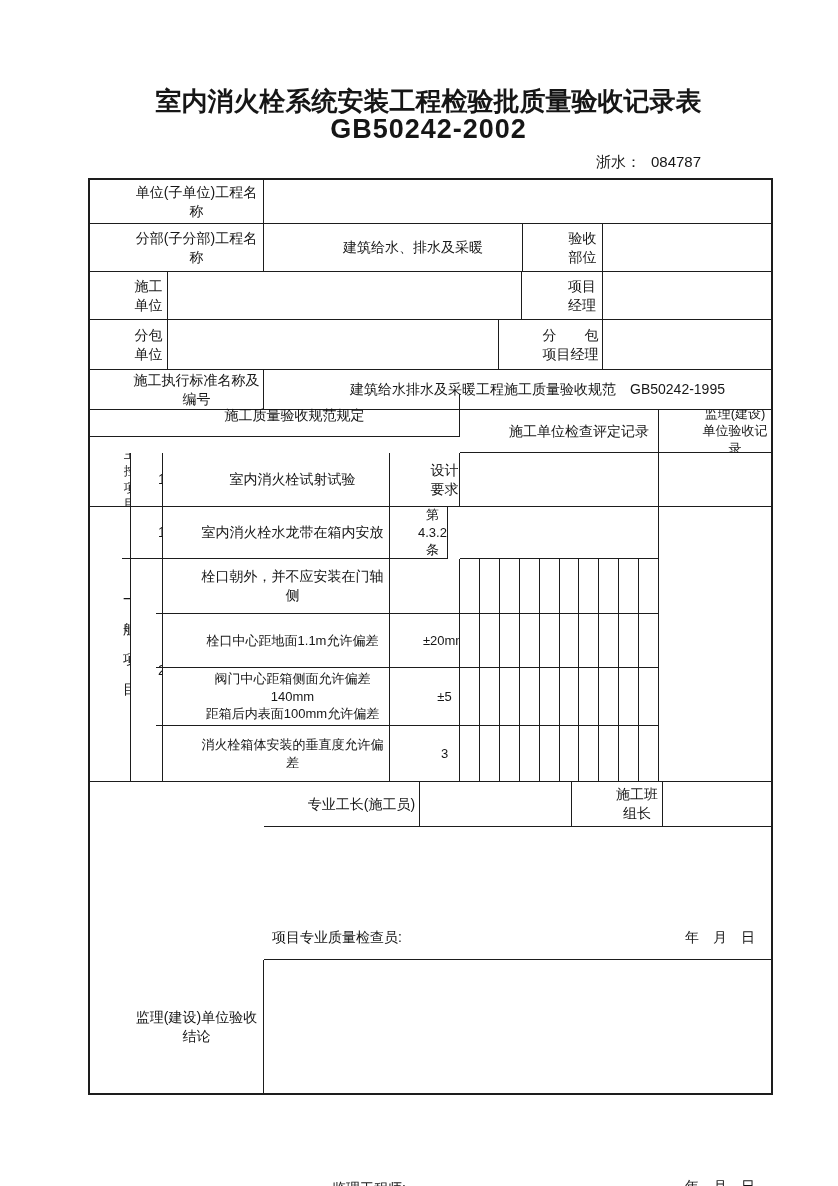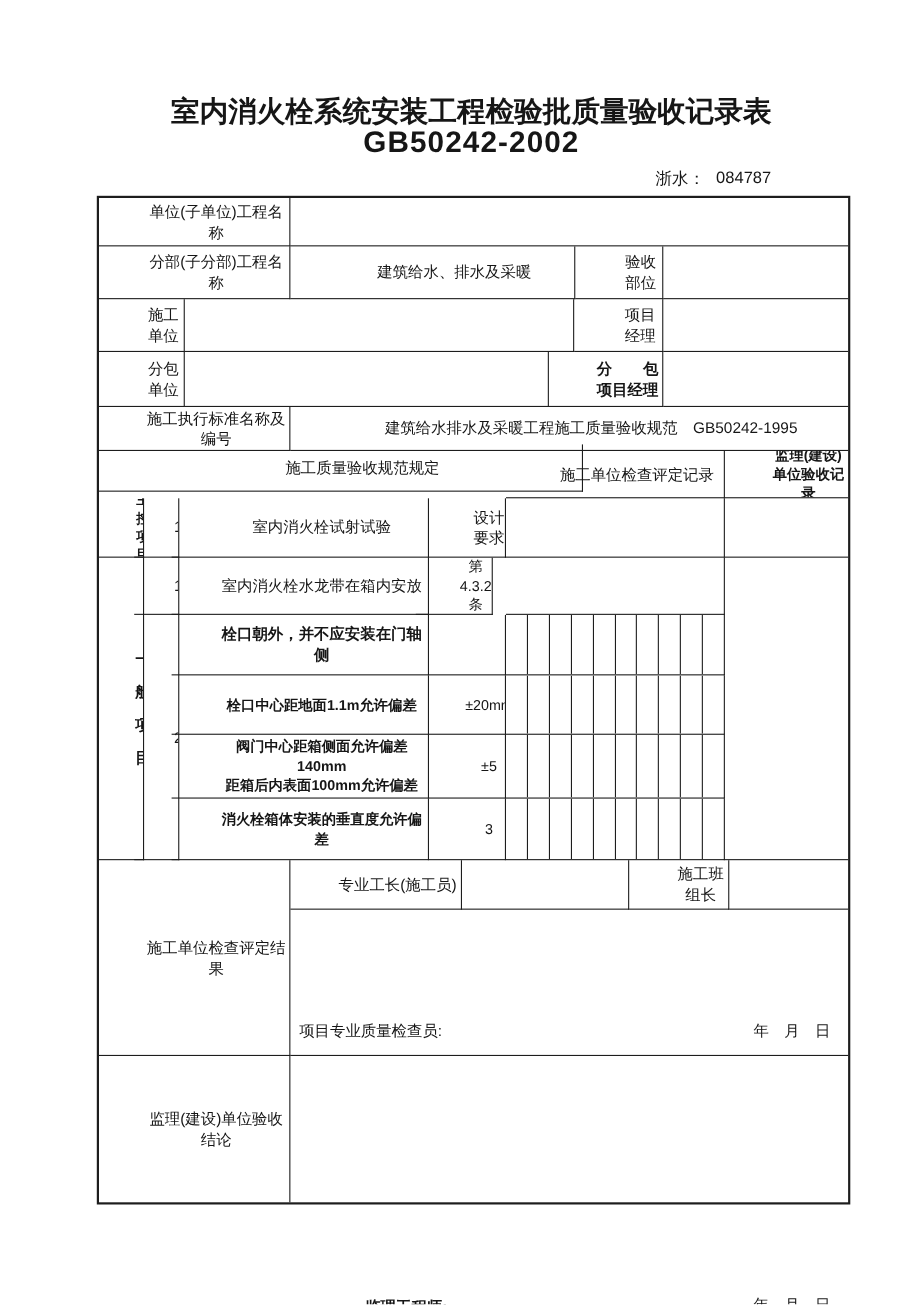--- a/index.html
+++ b/index.html
@@ -17,21 +17,21 @@
        border:2px solid #1d1d1d;box-sizing:content-box;}
 
   .c{position:absolute;box-sizing:border-box;
      border-right:1.6px solid #1d1d1d;border-bottom:1.6px solid #1d1d1d;
      display:flex;align-items:center;justify-content:center;
      font-size:14px;text-align:center;line-height:1.35;overflow:hidden;padding-left:40px;}
   .nr{border-right:none;}
   .nb{border-bottom:none;}
   .f13{font-size:13px;}
   .f12{font-size:12.5px;}
-  [data-bind-lines]{white-space:pre-line;font-weight:bold;}
+  [data-bind-lines]{white-space:pre-line;}
   .vlabel{line-height:30px;font-size:14px;}
   .rel{position:relative;}
 
   .grid{display:flex;align-items:stretch;justify-content:stretch;padding:0;}
   .grid .gc{flex:1;border-right:1.4px solid #1d1d1d;}
   .grid .gc:last-child{border-right:none;}
 
   .anchor-bl{position:absolute;left:8px;bottom:12px;font-size:14px;text-align:left;}
   .anchor-br{position:absolute;right:16px;bottom:12px;font-size:14px;text-align:right;}
   .sup-sign{position:absolute;left:10px;bottom:8px;font-size:14px;text-align:left;
@@ -67,21 +67,21 @@
 
     <div class="c" style="left:0;top:140px;width:78px;height:50px;" data-bind="info.subcontract_unit.label">分包单位</div>
     <div class="c" style="left:78px;top:140px;width:331px;height:50px;" data-bind="info.subcontract_unit.value"></div>
     <div class="c" style="left:409px;top:140px;width:104px;height:50px;" data-bind-lines="info.subcontract_manager.label_lines">分　　包
 项目经理</div>
     <div class="c nr" style="left:513px;top:140px;width:168px;height:50px;" data-bind="info.subcontract_manager.value"></div>
 
     <div class="c" style="left:0;top:190px;width:174px;height:40px;" data-bind="info.standard.label">施工执行标准名称及编号</div>
     <div class="c nr" style="left:174px;top:190px;width:507px;height:40px;" data-bind="info.standard.value">建筑给水排水及采暖工程施工质量验收规范　GB50242-1995</div>
 
-    <div class="c" style="left:0;top:224px;width:440px;height:43px;" data-bind="inspection.headers.spec">施工质量验收规范规定</div>
+    <div class="c" style="left:0;top:214px;width:370px;height:43px;" data-bind="inspection.headers.spec">施工质量验收规范规定</div>
     <div class="c" style="left:370px;top:230px;width:199px;height:43px;" data-bind="inspection.headers.check">施工单位检查评定记录</div>
     <div class="c nr f13" style="left:569px;top:230px;width:112px;height:43px;" data-bind-lines="inspection.headers.supervision_lines">监理(建设)
 单位验收记录</div>
 
     <div class="c f12" style="left:0;top:273px;width:32px;height:54px;" data-bind-lines="inspection.master_section.label_lines">主控
 项目</div>
     <div class="c" style="left:32px;top:273px;width:34px;height:54px;" data-bind="inspection.master_section.row.no">1</div>
     <div class="c" style="left:66px;top:273px;width:234px;height:54px;" data-bind="inspection.master_section.row.item">室内消火栓试射试验</div>
     <div class="c" style="left:300px;top:273px;width:70px;height:54px;" data-bind="inspection.master_section.row.requirement">设计要求</div>
     <div class="c" style="left:370px;top:273px;width:199px;height:54px;"></div>
@@ -154,21 +154,20 @@
         <div class="gc"></div>
         <div class="gc"></div>
         <div class="gc"></div>
         <div class="gc"></div>
         <div class="gc"></div>
         <div class="gc"></div>
         <div class="gc"></div>
         <div class="gc"></div>
       </div>
 
-    <div class="c" style="left:0;top:602px;width:174px;height:178px;" data-bind="footer.check_result.label">施工单位检查评定结果</div>
     <div class="c" style="left:174px;top:602px;width:156px;height:45px;" data-bind="footer.check_result.foreman_label">专业工长(施工员)</div>
     <div class="c" style="left:330px;top:602px;width:152px;height:45px;" data-bind="footer.check_result.foreman_value"></div>
     <div class="c" style="left:482px;top:602px;width:91px;height:45px;" data-bind="footer.check_result.team_leader_label">施工班组长</div>
     <div class="c nr" style="left:573px;top:602px;width:108px;height:45px;" data-bind="footer.check_result.team_leader_value"></div>
     <div class="c nr rel" style="left:174px;top:647px;width:507px;height:133px;">
       <span class="anchor-bl" data-bind="footer.check_result.inspector_label">项目专业质量检查员:</span>
       <span class="anchor-br" data-bind="footer.check_result.date">年　月　日</span>
     </div>
 
     <div class="c nb" style="left:0;top:780px;width:174px;height:133px;" data-bind="footer.supervision_conclusion.label">监理(建设)单位验收结论</div>

